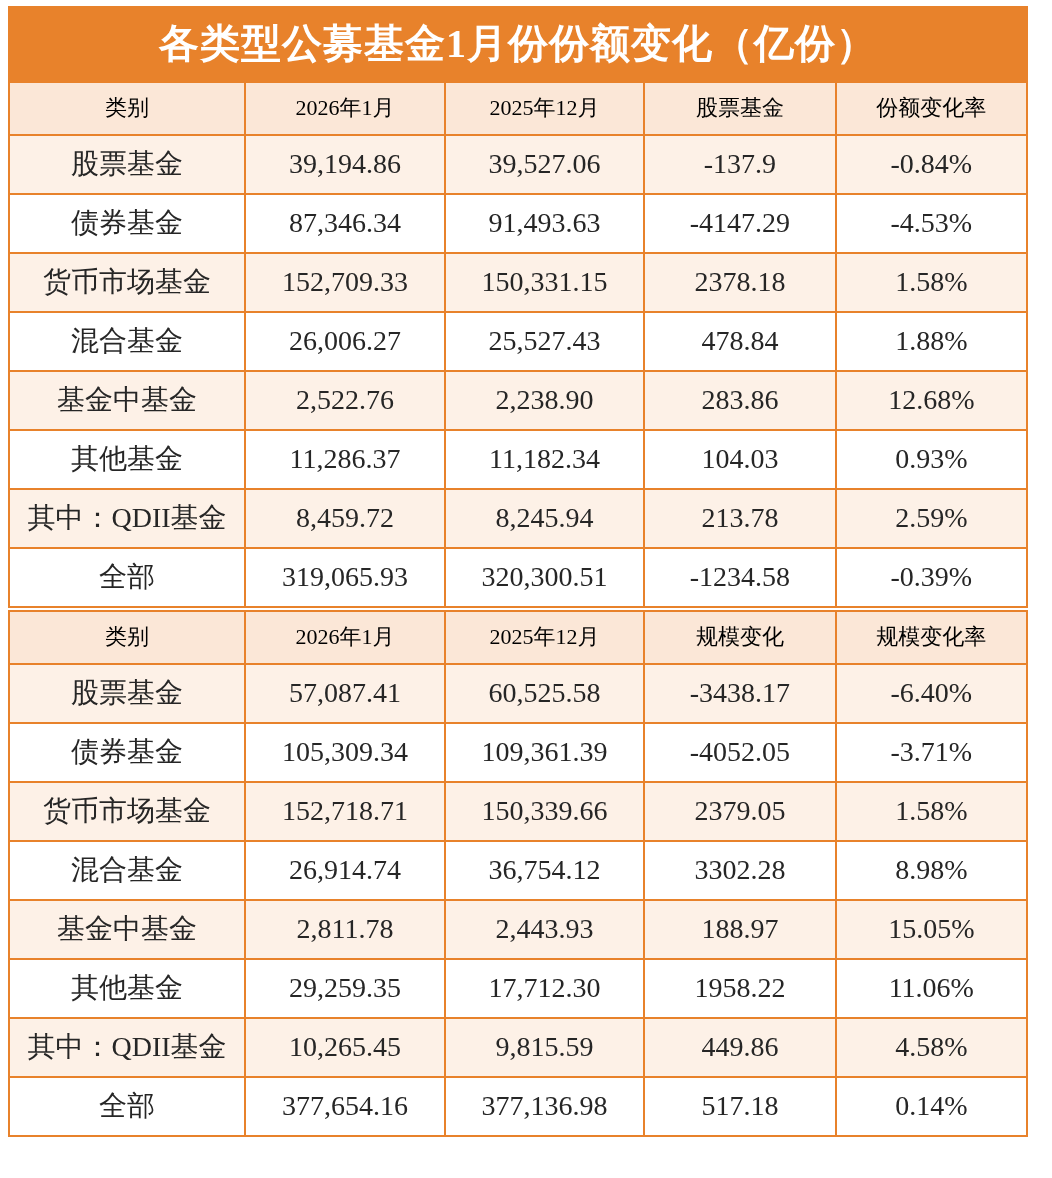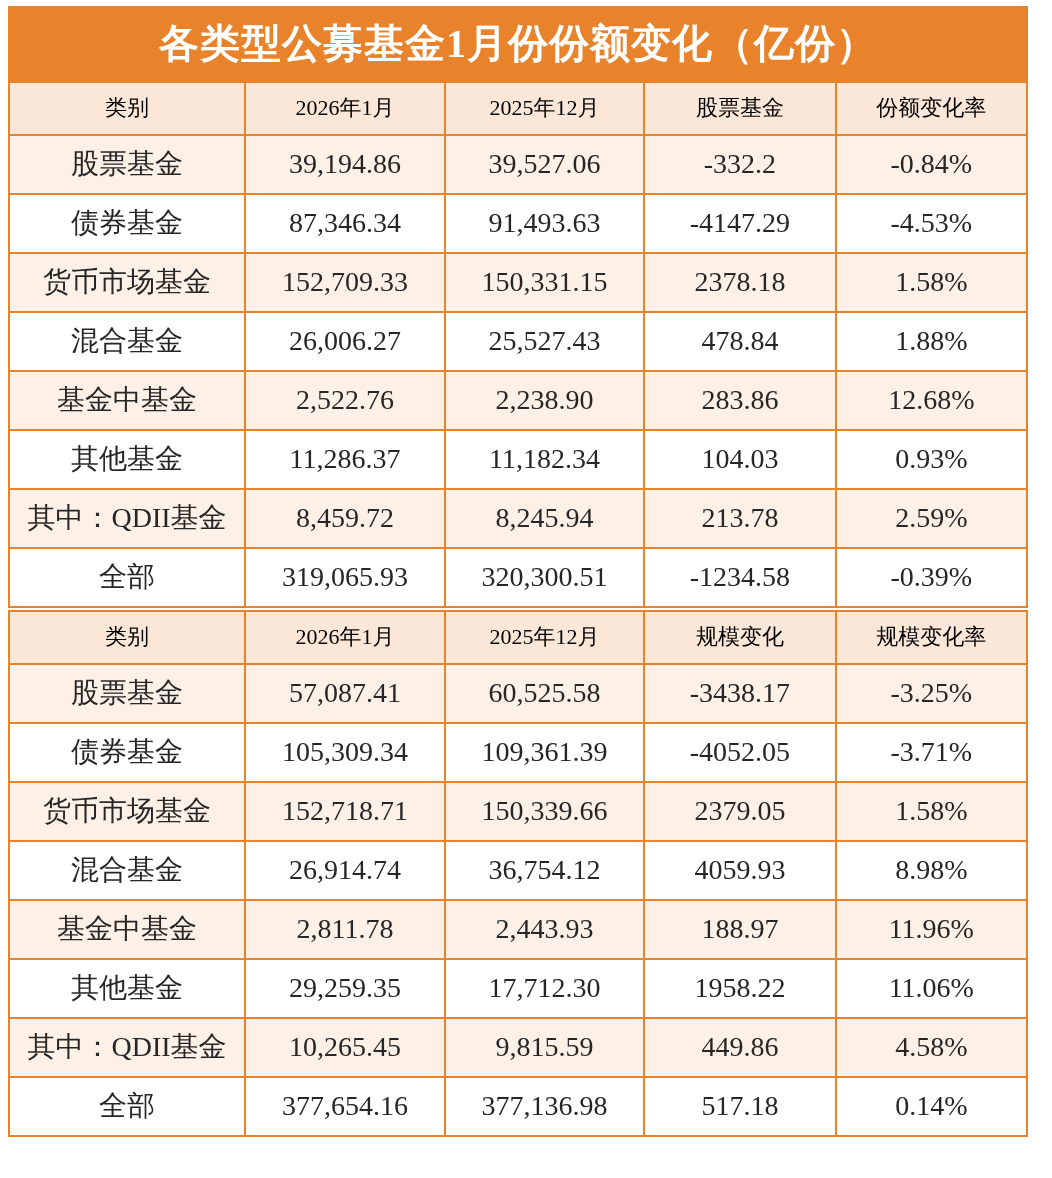--- a/index.html
+++ b/index.html
@@ -99,21 +99,21 @@
           <td>类别</td>
           <td>2026年1月</td>
           <td>2025年12月</td>
           <td>股票基金</td>
           <td>份额变化率</td>
         </tr>
         <tr class="data-row odd">
           <td class="label-cell">股票基金</td>
           <td class="num-cell">39,194.86</td>
           <td class="num-cell">39,527.06</td>
-          <td class="num-cell">-332.2</td>
+          <td class="num-cell">-137.9</td>
           <td class="num-cell">-0.84%</td>
         </tr>
         <tr class="data-row even">
           <td class="label-cell">债券基金</td>
           <td class="num-cell">87,346.34</td>
           <td class="num-cell">91,493.63</td>
           <td class="num-cell">-4147.29</td>
           <td class="num-cell">-4.53%</td>
         </tr>
         <tr class="data-row odd">
@@ -179,49 +179,49 @@
           <td>2026年1月</td>
           <td>2025年12月</td>
           <td>规模变化</td>
           <td>规模变化率</td>
         </tr>
         <tr class="data-row odd">
           <td class="label-cell">股票基金</td>
           <td class="num-cell">57,087.41</td>
           <td class="num-cell">60,525.58</td>
           <td class="num-cell">-3438.17</td>
-          <td class="num-cell">-3.25%</td>
+          <td class="num-cell">-6.40%</td>
         </tr>
         <tr class="data-row even">
           <td class="label-cell">债券基金</td>
           <td class="num-cell">105,309.34</td>
           <td class="num-cell">109,361.39</td>
           <td class="num-cell">-4052.05</td>
           <td class="num-cell">-3.71%</td>
         </tr>
         <tr class="data-row odd">
           <td class="label-cell">货币市场基金</td>
           <td class="num-cell">152,718.71</td>
           <td class="num-cell">150,339.66</td>
           <td class="num-cell">2379.05</td>
           <td class="num-cell">1.58%</td>
         </tr>
         <tr class="data-row even">
           <td class="label-cell">混合基金</td>
           <td class="num-cell">26,914.74</td>
           <td class="num-cell">36,754.12</td>
-          <td class="num-cell">4059.93</td>
+          <td class="num-cell">3302.28</td>
           <td class="num-cell">8.98%</td>
         </tr>
         <tr class="data-row odd">
           <td class="label-cell">基金中基金</td>
           <td class="num-cell">2,811.78</td>
           <td class="num-cell">2,443.93</td>
           <td class="num-cell">188.97</td>
-          <td class="num-cell">11.96%</td>
+          <td class="num-cell">15.05%</td>
         </tr>
         <tr class="data-row even">
           <td class="label-cell">其他基金</td>
           <td class="num-cell">29,259.35</td>
           <td class="num-cell">17,712.30</td>
           <td class="num-cell">1958.22</td>
           <td class="num-cell">11.06%</td>
         </tr>
         <tr class="data-row odd">
           <td class="label-cell">其中：QDII基金</td>

